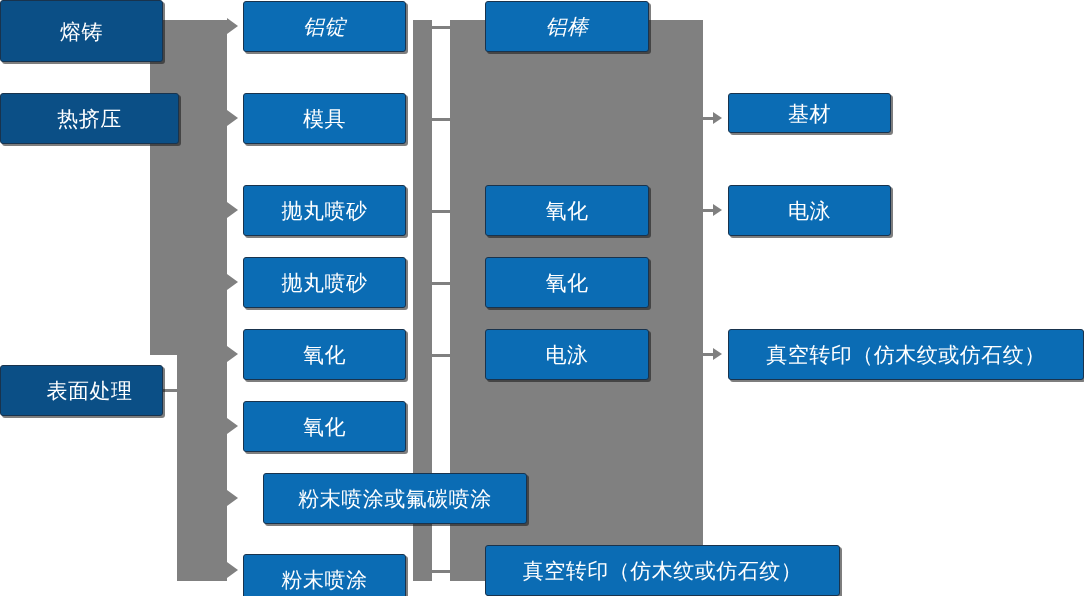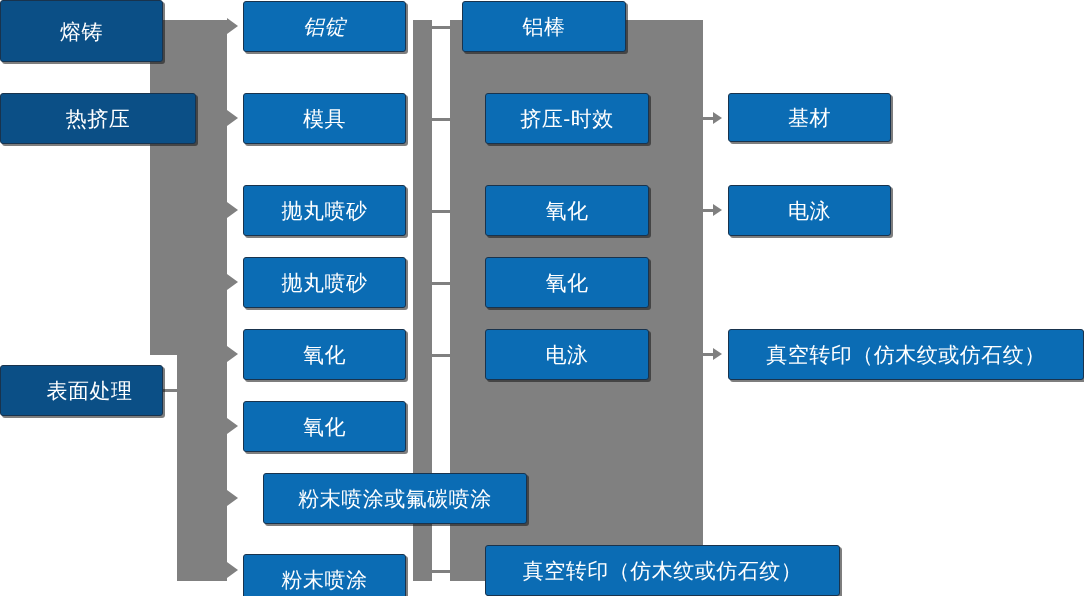--- a/index.html
+++ b/index.html
@@ -127,36 +127,35 @@
   <div class="arrow-shaft" style="left:703px; top:117px; width:14px;"></div>
   <div class="arrow-head small" style="left:713px; top:112px;"></div>
 
   <div class="arrow-shaft" style="left:703px; top:209px; width:14px;"></div>
   <div class="arrow-head small" style="left:713px; top:204px;"></div>
 
   <div class="arrow-shaft" style="left:703px; top:353px; width:14px;"></div>
   <div class="arrow-head small" style="left:713px; top:348px;"></div>
 
   <div class="node dark" style="left:0px;  top:0px;   width:163px; height:62px;">熔铸</div>
-  <div class="node dark" style="left:0px;  top:93px;  width:196px; height:51px;">热挤压</div>
+  <div class="node dark" style="left:0px;  top:93px;  width:179px; height:51px;">热挤压</div>
   <div class="node dark" style="left:0px;  top:365px; width:163px; height:51px;padding-left:16px;">表面处理</div>
 
   <div class="node light" style="left:243px; top:1px;   width:163px; height:51px;font-style:italic;">铝锭</div>
   <div class="node light" style="left:243px; top:93px;  width:163px; height:51px;">模具</div>
   <div class="node light" style="left:243px; top:185px; width:163px; height:51px;">抛丸喷砂</div>
   <div class="node light" style="left:243px; top:257px; width:163px; height:51px;">抛丸喷砂</div>
   <div class="node light" style="left:243px; top:329px; width:163px; height:51px;">氧化</div>
   <div class="node light" style="left:243px; top:401px; width:163px; height:51px;">氧化</div>
   <div class="node light wide" style="left:243px; top:473px; width:264px; height:51px;margin-left:20px;">粉末喷涂或氟碳喷涂</div>
   <div class="node light" style="left:243px; top:554px; width:163px; height:51px;">粉末喷涂</div>
 
-  <div class="node light" style="left:462px; top:1px;   width:164px; height:51px;">铝棒</div>
-  <div class="node light" style="left:485px; top:93px;  width:164px; height:51px;">挤压-时效</div>
+  <div class="node light" style="left:485px; top:1px;   width:164px; height:51px;font-style:italic;">铝棒</div>
   <div class="node light" style="left:485px; top:185px; width:164px; height:51px;">氧化</div>
   <div class="node light" style="left:485px; top:257px; width:164px; height:51px;">氧化</div>
   <div class="node light" style="left:485px; top:329px; width:164px; height:51px;">电泳</div>
   <div class="node light wide" style="left:485px; top:545px; width:355px; height:51px;">真空转印（仿木纹或仿石纹）</div>
 
-  <div class="node light" style="left:728px; top:93px;  width:163px; height:49px;">基材</div>
+  <div class="node light" style="left:728px; top:93px;  width:163px; height:40px;">基材</div>
   <div class="node light" style="left:728px; top:185px; width:163px; height:51px;">电泳</div>
   <div class="node light wide" style="left:728px; top:329px; width:356px; height:51px;">真空转印（仿木纹或仿石纹）</div>
 
 </div>
 
 </body></html>

